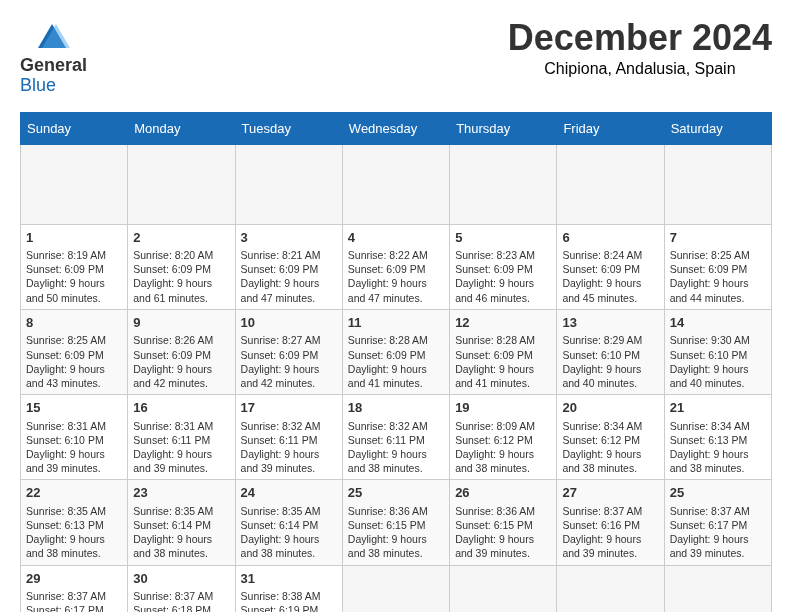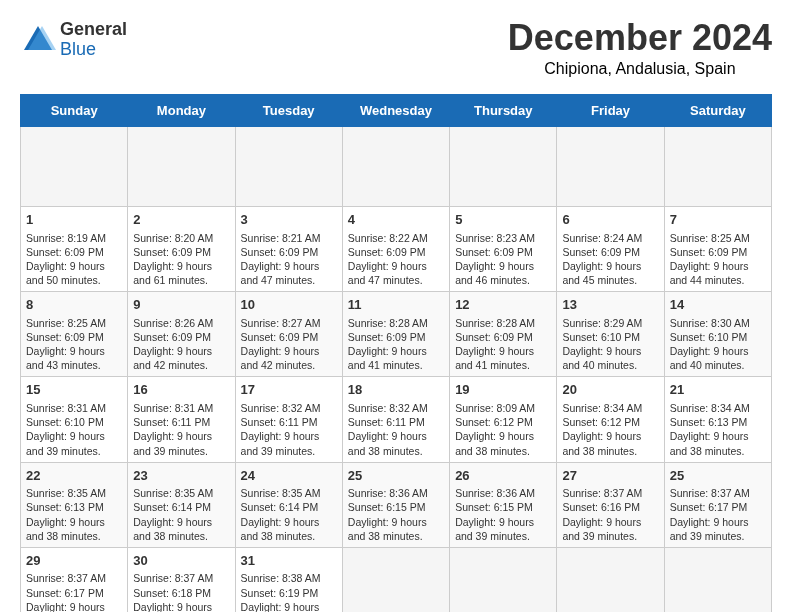--- a/index.html
+++ b/index.html
@@ -12,20 +12,21 @@
     }
     .header {
       display: flex;
       justify-content: space-between;
       align-items: flex-start;
       margin-bottom: 16px;
     }
     .logo {
       display: flex;
       align-items: center;
+      flex-direction: column;
     }
     .logo-text {
       display: flex;
       flex-direction: column;
       line-height: 1.1;
     }
     .logo-general {
       font-size: 18px;
       font-weight: bold;
       color: #333;
@@ -55,24 +56,24 @@
       margin-top: 4px;
     }
     table {
       width: 100%;
       border-collapse: collapse;
       font-size: 11px;
     }
     thead tr th {
       background-color: #1a6bb5;
       color: #fff;
-      font-weight: bold;
+      font-weight: normal;
       font-size: 13px;
       padding: 8px 6px;
-      text-align: center;
+      text-align: left;
       border: 1px solid #1a6bb5;
       margin-left: 24px;
     }
     tbody tr td {
       border: 1px solid #ccc;
       vertical-align: top;
       padding: 4px 5px;
       height: 80px;
       width: 107px;
       background: #fff;
@@ -215,21 +216,21 @@
         <span>Daylight: 9 hours and 41 minutes.</span>
       </td>
         <td>
         <span class="day-num">13</span>
         <span>Sunrise: 8:29 AM</span><br>
         <span>Sunset: 6:10 PM</span><br>
         <span>Daylight: 9 hours and 40 minutes.</span>
       </td>
         <td>
         <span class="day-num">14</span>
-        <span>Sunrise: 8:30 AM</span><br>
+        <span>Sunrise: 9:30 AM</span><br>
         <span>Sunset: 6:10 PM</span><br>
         <span>Daylight: 9 hours and 40 minutes.</span>
       </td>
       </tr>
       <tr>
         <td>
         <span class="day-num">15</span>
         <span>Sunrise: 8:31 AM</span><br>
         <span>Sunset: 6:10 PM</span><br>
         <span>Daylight: 9 hours and 39 minutes.</span>

